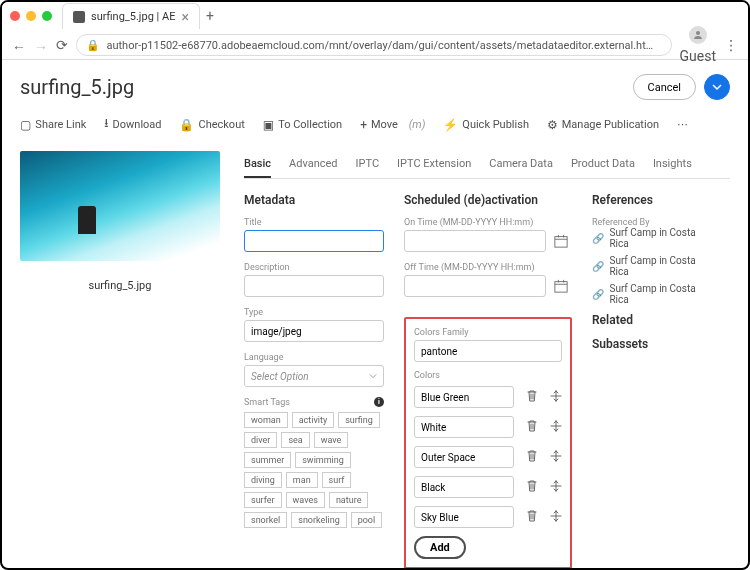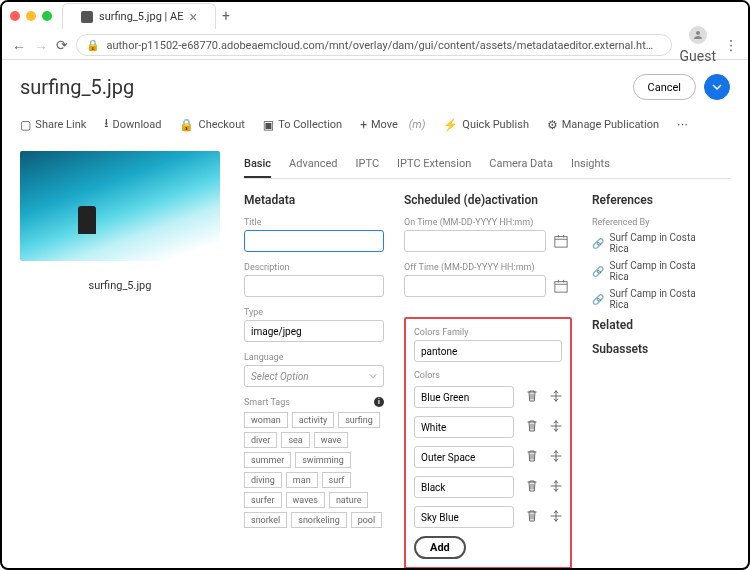--- a/index.html
+++ b/index.html
@@ -6,21 +6,21 @@
 body { width: 750px; height: 570px; background: #fff; overflow: hidden; font-size: 11px; color: #4b4b4b; border: 2px solid #000; border-radius: 8px; }
 
 
 .chrome { height: 58px; background: #fff; border-bottom: 1px solid #ddd; }
 .tab-strip { height: 28px; display: flex; align-items: center; padding-left: 8px; }
 .traffic { display: flex; gap: 6px; margin-right: 10px; }
 .tl { width: 10px; height: 10px; border-radius: 50%; }
 .tl.r { background: #ff5f56; }
 .tl.y { background: #ffbd2e; }
 .tl.g { background: #27c93f; }
-.tab { display: flex; align-items: center; gap: 6px; height: 26px; padding: 0 18px; background: #fff; border: 1px solid #ddd; border-bottom: none; border-radius: 6px 6px 0 0; font-size: 11px; color: #333; }
+.tab { display: flex; align-items: center; gap: 6px; height: 26px; padding: 0 10px; background: #fff; border: 1px solid #ddd; border-bottom: none; border-radius: 6px 6px 0 0; font-size: 11px; color: #333; }
 .tab .fav { width: 12px; height: 12px; background: #555; border-radius: 2px; }
 .tab .x { color: #888; font-size: 14px; }
 .newtab { margin-left: 6px; color: #666; font-size: 14px; }
 .addr { height: 30px; display: flex; align-items: center; gap: 8px; padding: 0 10px; }
 .addr .ico { color: #5f6368; font-size: 14px; cursor: pointer; }
 .url { flex: 1; height: 22px; border: 1px solid #ddd; border-radius: 11px; padding: 0 10px; font-size: 11px; color: #555; display: flex; align-items: center; gap: 6px; white-space: nowrap; overflow: hidden; text-overflow: ellipsis; }
 .guest { display: flex; align-items: center; gap: 4px; color: #555; font-size: 14px; flex-direction: column; }
 .guest .av { width: 18px; height: 18px; border-radius: 50%; background: #ddd; display: flex; align-items: center; justify-content: center; }
 
 
@@ -71,21 +71,21 @@
 .smart-tags { display: flex; flex-wrap: wrap; gap: 4px; }
 .smart-tags .tag { border: 1px solid #ccc; border-radius: 0; padding: 2px 6px; font-size: 9px; color: #666; cursor: pointer; }
 
 .highlight { border: 2.5px solid #e34850; border-radius: 2px; padding: 8px; margin-top: 20px; }
 .color-row { display: flex; align-items: center; gap: 12px; margin-bottom: 8px; }
 .color-row .input { flex: 1; }
 .iconbtn { color: #666; cursor: pointer; font-size: 13px; }
 .addbtn { border: 2px solid #505050; border-radius: 13px; padding: 3px 14px; font-size: 11px; font-weight: 700; cursor: pointer; background: #fff; }
 
 .ref-item { display: flex; align-items: center; gap: 5px; font-size: 10px; color: #505050; margin-bottom: 6px; cursor: pointer; }
-.ref-sub { font-size: 9px; color: #8e8e8e; margin-bottom: 5px; }
+.ref-sub { font-size: 9px; color: #8e8e8e; }
 </style>
 </head>
 <body>
 
 <div class="chrome">
   <div class="tab-strip">
     <div class="traffic">
       <div class="tl r"></div>
         <div class="tl y"></div>
         <div class="tl g"></div>
@@ -166,20 +166,21 @@
       <div class="thumbcap">surfing_5.jpg</div>
     </div>
 
     <div class="maincol">
       <div class="tabs">
         <div class="t active">Basic</div>
         <div class="t">Advanced</div>
         <div class="t">IPTC</div>
         <div class="t">IPTC Extension</div>
         <div class="t">Camera Data</div>
+        <div class="t">Product Data</div>
         <div class="t">Insights</div>
       </div>
 
       <div class="panel">
 
         <div class="col a">
           <div class="sect-title">Metadata</div>
           <div class="field">
             <label>Title</label>
             <input class="input focus" style="">

